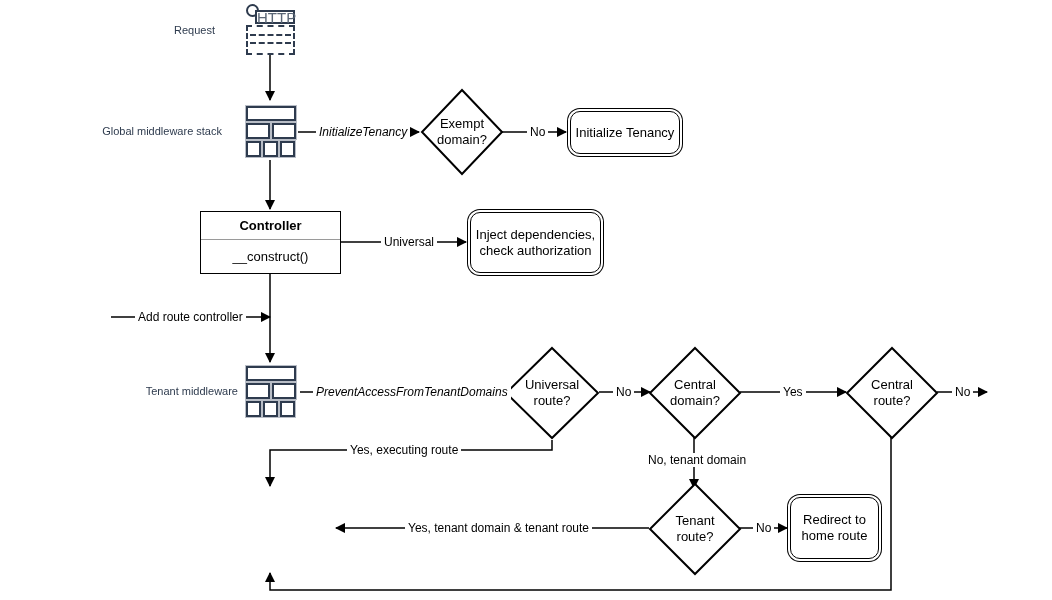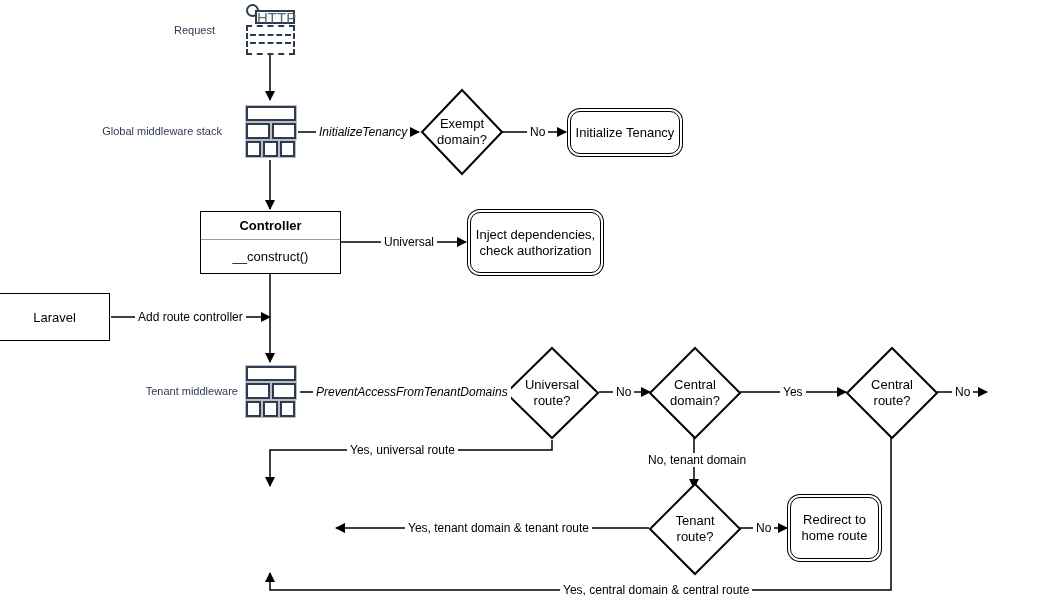--- a/index.html
+++ b/index.html
@@ -260,23 +260,20 @@
     <div class="body">__construct()</div>
   </div>
 
   <div class="edge-label" style="left:381px; top:235px;">Universal</div>
 
   <div class="node rounded" style="left:470px; top:212px; width:131px; height:61px;">
     <span style="white-space:pre-line;">Inject dependencies,
 check authorization</span>
   </div>
 
-  <div class="node rect-plain" style="left:-1px; top:293px; width:111px; height:48px;">
-    <span>Laravel</span>
-  </div>
 
   <div class="edge-label" style="left:135px; top:310px;">Add route controller</div>
 
   <div class="caption" style="left:120px; top:385px; width:118px;">Tenant middleware</div>
 
   <div class="stack" style="left:246px; top:366px; width:50px; height:52px;">
     <i style="left:0px;  top:0px;  width:50px; height:15px;"></i>
     <i style="left:0px;  top:17px; width:24px; height:16px;"></i>
     <i style="left:26px; top:17px; width:24px; height:16px;"></i>
     <i style="left:0px;  top:35px; width:15px; height:16px;"></i>
@@ -310,21 +307,21 @@
     <svg width="94" height="94" viewBox="0 0 94 94" xmlns="http://www.w3.org/2000/svg">
       <polygon points="47,2 92,47 47,92 2,47" fill="#ffffff" stroke="#000000" stroke-width="2"></polygon>
     </svg>
     <div class="dlabel" style="white-space:pre-line;">Central
 route?</div>
   </div>
 
   <div class="edge-label" style="left:952px; top:385px;">No</div>
 
 
-  <div class="edge-label" style="left:347px; top:443px;">Yes, universal route</div>
+  <div class="edge-label" style="left:347px; top:443px;">Yes, executing route</div>
 
   <div class="edge-label" style="left:645px; top:453px;">No, tenant domain</div>
 
   <div class="node diamond" style="left:648px; top:482px; width:94px; height:94px;">
     <svg width="94" height="94" viewBox="0 0 94 94" xmlns="http://www.w3.org/2000/svg">
       <polygon points="47,2 92,47 47,92 2,47" fill="#ffffff" stroke="#000000" stroke-width="2"></polygon>
     </svg>
     <div class="dlabel" style="white-space:pre-line;">Tenant
 route?</div>
   </div>
@@ -332,15 +329,14 @@
   <div class="edge-label" style="left:753px; top:521px;">No</div>
 
   <div class="node rounded" style="left:790px; top:497px; width:89px; height:62px;">
     <span style="white-space:pre-line;">Redirect to
 home route</span>
   </div>
 
 
   <div class="edge-label" style="left:405px; top:521px;">Yes, tenant domain &amp; tenant route</div>
 
-  <div class="edge-label" style="left:560px; top:583px;">Yes, central domain &amp; central route</div>
 
 </div>
 
 </body></html>

